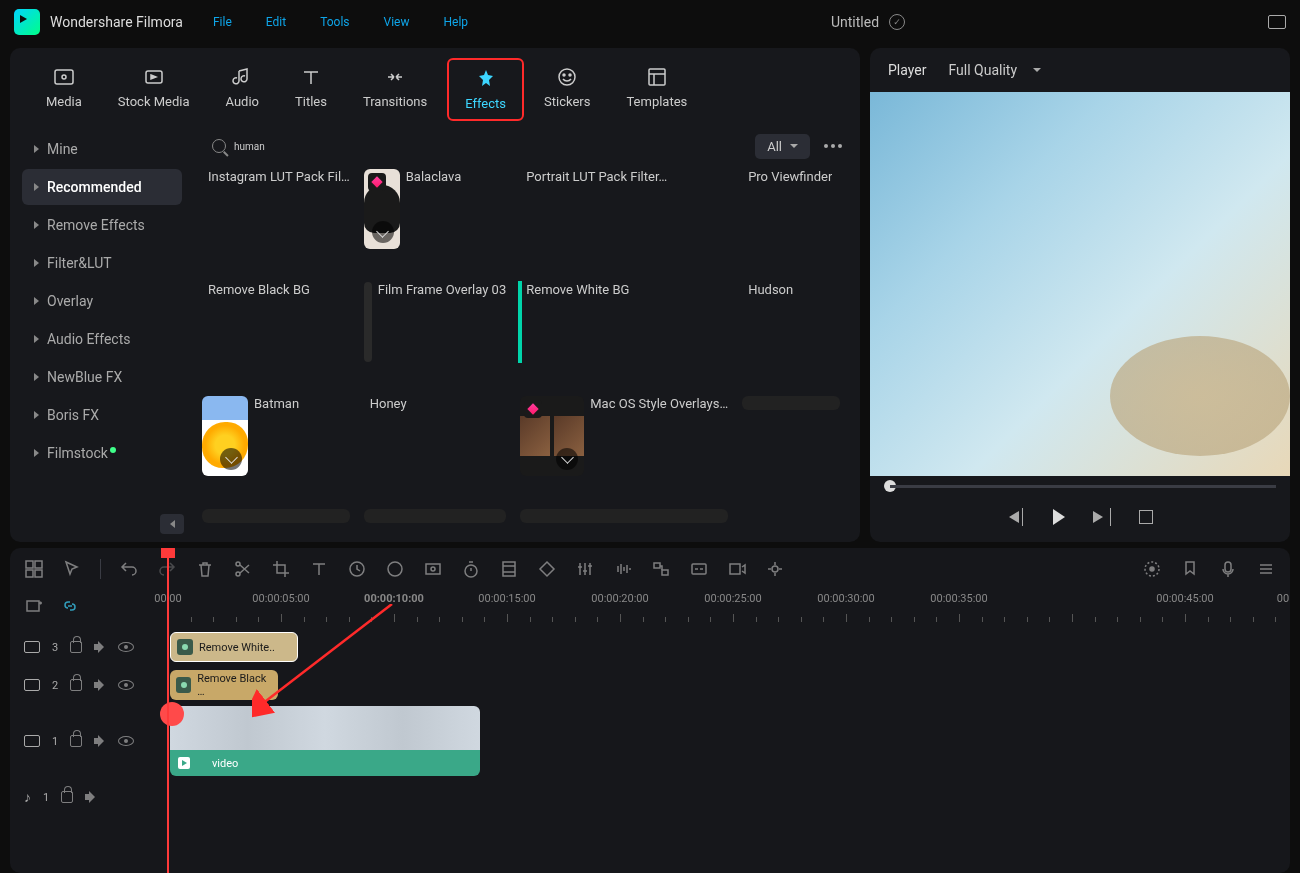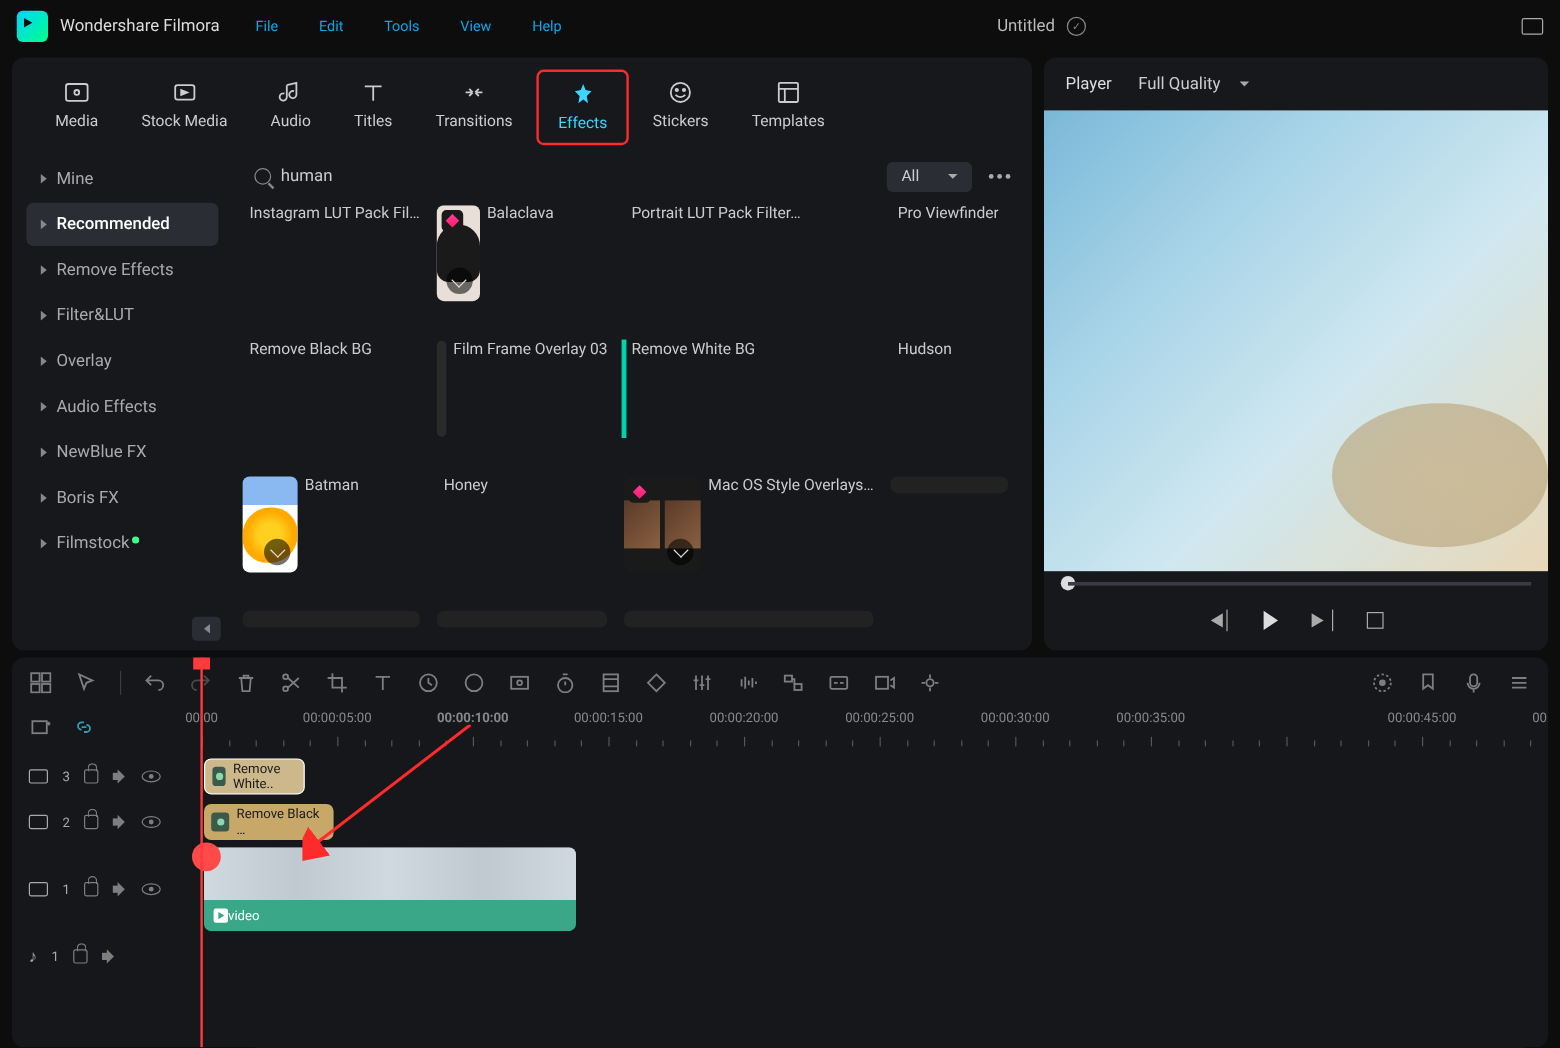--- a/index.html
+++ b/index.html
@@ -24,22 +24,22 @@
 .sidebar{width:184px;padding:10px 12px;display:flex;flex-direction:column;gap:2px;position:relative}
 .side-item{display:flex;align-items:center;padding:10px 12px;border-radius:6px;cursor:pointer;font-size:14px;color:#aaa;gap:8px}
 .side-item.active{background:#2b2d35;color:#fff;font-weight:500}
 .chev{width:0;height:0;border-left:5px solid #888;border-top:4px solid transparent;border-bottom:4px solid transparent}
 .side-collapse{position:absolute;bottom:8px;right:10px;width:24px;height:20px;background:#2b2d35;border-radius:4px;display:flex;align-items:center;justify-content:center;cursor:pointer}
 .content{flex:1;display:flex;flex-direction:column;padding:8px 14px 0 8px;overflow:hidden}
 .search-row{display:flex;align-items:center;gap:10px;padding:4px 0 10px 0}
 .search-box{flex:1;display:flex;align-items:center;gap:8px;padding:6px 10px;border-radius:6px}
 .search-icon{width:14px;height:14px;border:1.5px solid #888;border-radius:50%;position:relative}
 .search-icon::after{content:"";position:absolute;width:6px;height:1.5px;background:#888;transform:rotate(45deg);bottom:-2px;right:-4px}
-.search-input{background:transparent;border:none;color:#ccc;font-size:14px;outline:none;flex:1}
-.dd{background:#2b2d35;padding:5px 12px;border-radius:5px;display:flex;align-items:center;gap:24px;cursor:pointer;font-size:13px}
+.search-input{background:transparent;border:none;color:#ccc;font-size:10px;outline:none;flex:1}
+.dd{background:#2b2d35;padding:5px 12px;border-radius:5px;display:flex;align-items:center;gap:8px;cursor:pointer;font-size:13px}
 .dd-chev{width:0;height:0;border-top:4px solid #aaa;border-left:4px solid transparent;border-right:4px solid transparent}
 .more-icon{display:flex;gap:3px;cursor:pointer;padding:4px}
 .more-icon span{width:4px;height:4px;background:#aaa;border-radius:50%}
 .grid{flex:1;overflow-y:auto;display:grid;grid-template-columns:repeat(4,1fr);gap:14px 14px;padding-right:6px}
 .grid::-webkit-scrollbar{width:6px}
 .grid::-webkit-scrollbar-thumb{background:#3a3c44;border-radius:3px}
 .effect{display:flex;gap:6px}
 .thumb{height:80px;border-radius:6px;position:relative;overflow:hidden}
 .thumb.selected{outline:2px solid #00d4aa;outline-offset:-1px}
 .diamond{position:absolute;top:4px;left:4px;width:18px;height:18px;background:#1a1a1a;border-radius:4px;display:flex;align-items:center;justify-content:center}
@@ -112,27 +112,27 @@
 .track-num{font-size:11px}
 .mini-icon{width:14px;height:14px;opacity:.7}
 .lock-icon{width:12px;height:12px;border:1.2px solid #aaa;border-radius:2px;position:relative}
 .lock-icon::before{content:"";position:absolute;top:-6px;left:2px;width:6px;height:6px;border:1.2px solid #aaa;border-bottom:none;border-radius:4px 4px 0 0}
 .speaker-icon{width:12px;height:12px;position:relative}
 .speaker-icon::before{content:"";position:absolute;left:0;top:3px;width:5px;height:6px;background:#aaa}
 .speaker-icon::after{content:"";position:absolute;left:4px;top:0;border-left:6px solid #aaa;border-top:6px solid transparent;border-bottom:6px solid transparent}
 .eye-icon{width:16px;height:10px;border:1.2px solid #aaa;border-radius:60%;position:relative}
 .eye-icon::after{content:"";position:absolute;left:5px;top:2px;width:4px;height:4px;background:#aaa;border-radius:50%}
 .clip{position:absolute;left:160px;height:30px;border-radius:6px;display:flex;align-items:center;padding:0 6px;gap:6px;font-size:11px;color:#1a1a1a}
-.clip.white{background:#ccb88a;width:84px;top:4px;border:1.5px solid #fff}
+.clip.white{background:#ccb88a;width:128px;top:4px;border:1.5px solid #fff}
 .clip.black{background:#c8a868;width:108px;top:4px}
 .clip-icon{width:16px;height:16px;background:#3a5a4a;border-radius:3px;display:flex;align-items:center;justify-content:center}
 .clip-icon::after{content:"";width:6px;height:6px;background:#8ad8b0;border-radius:50%}
 .video-clip{position:absolute;left:160px;top:2px;width:310px;height:70px;border-radius:6px;overflow:hidden;display:flex;flex-direction:column}
 .video-strip{height:44px;display:flex;background:linear-gradient(90deg,#d0d8e0,#c0c8d0,#d0d8e0,#c0c8d0,#d0d8e0)}
-.video-label{height:26px;background:#3aa888;display:flex;align-items:center;padding:0 8px;gap:0;font-size:11px;color:#fff}
+.video-label{height:26px;background:#3aa888;display:flex;align-items:center;padding:0 8px;gap:22px;font-size:11px;color:#fff}
 .play-tiny{width:12px;height:12px;background:#fff;border-radius:2px;display:flex;align-items:center;justify-content:center}
 .play-tiny::after{content:"";border-left:5px solid #3aa888;border-top:3px solid transparent;border-bottom:3px solid transparent;margin-left:1px}
 .badge{position:absolute;left:150px;top:154px;width:24px;height:24px;background:#ff4a4a;border-radius:50%;z-index:5}
 .dot-green{width:6px;height:6px;background:#3fff8a;border-radius:50%;position:absolute;top:2px;right:-8px}
 </style>
 </head>
 <body>
 
 <div class="titlebar">
   <div class="logo"></div>

